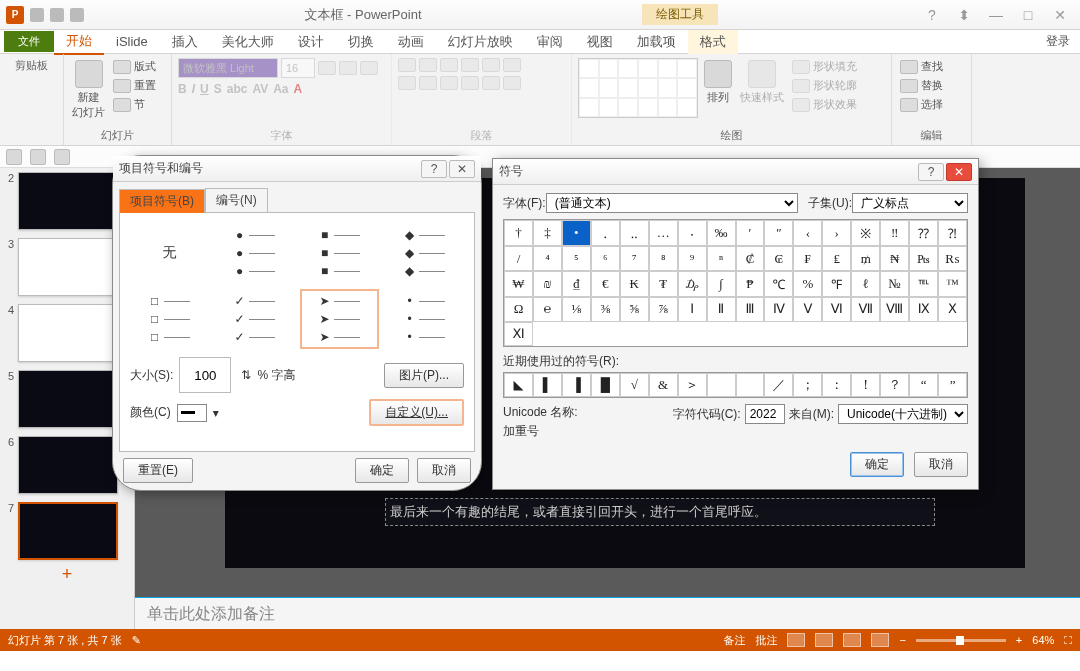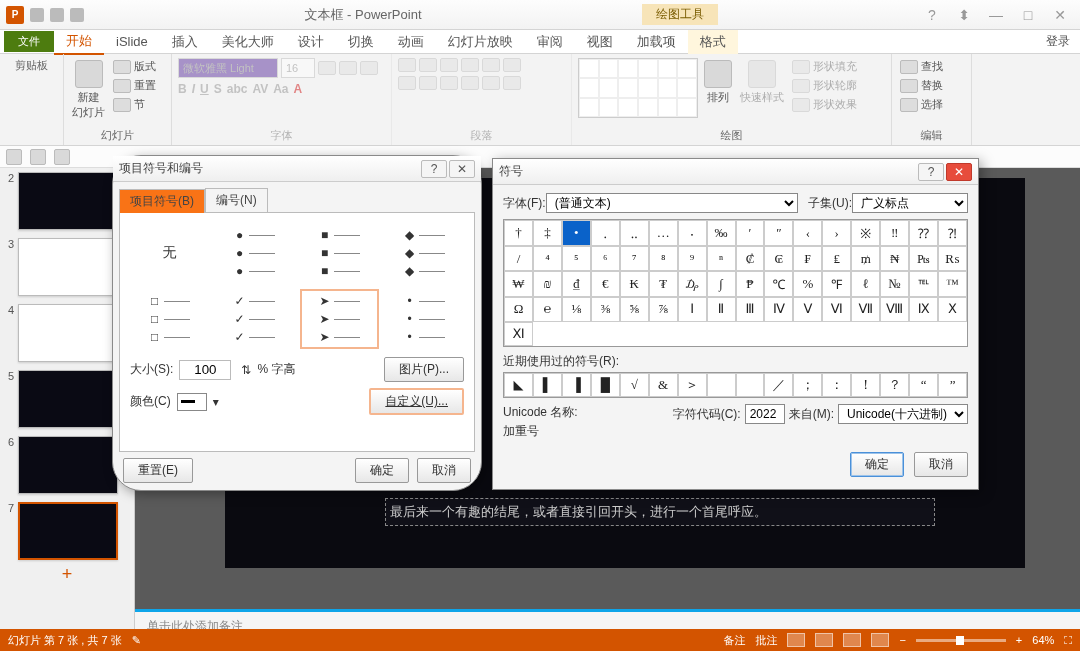--- a/index.html
+++ b/index.html
@@ -43,21 +43,21 @@
 .thumb-wrap { display: flex; gap: 4px; margin-bottom: 8px; }
 .thumb-num { width: 12px; text-align: right; color: #555; font-size: 11px; }
 .thumb { width: 100px; height: 58px; background: #fff; border: 1px solid #bbb; box-shadow: 0 1px 2px rgba(0,0,0,0.15); position: relative; }
 .thumb.sel { border: 2px solid #d35400; }
 .thumb.dark { background: #0a0a14; }
 .add-slide { text-align:center; color:#d35400; font-size:18px; margin-top:-4px; }
 
 .canvas-area { flex: 1; background: #5a5a5a; position: relative; overflow: hidden; }
 .slide { position: absolute; left: 90px; top: 10px; width: 800px; height: 390px; background: #0a0a10; }
 .slide-mask { position:absolute; left:250px; top:330px; width:550px; color:#ccc; font-size:13px; background:rgba(20,20,30,0.6); padding:4px; border:1px dashed #888; }
-.notes { position:absolute; bottom:0; left:0; right:0; height:20px; background:#f5f5f5; border-top:3px solid #0ea5e9; color:#888; font-size:12px; padding:6px 12px; }
+.notes { position:absolute; bottom:0; left:0; right:0; height:32px; background:#f5f5f5; border-top:1px solid #0ea5e9; color:#888; font-size:16px; padding:6px 12px; }
 
 .statusbar { height: 22px; background: #d35400; color: #fff; display: flex; align-items: center; font-size: 11px; padding: 0 8px; gap: 10px; }
 .status-right { margin-left: auto; display:flex; align-items:center; gap:10px; }
 .view-ico { width: 18px; height: 14px; background: rgba(255,255,255,0.3); border: 1px solid rgba(255,255,255,0.5); }
 .zoom-track { width: 90px; height: 3px; background: rgba(255,255,255,0.5); position: relative; }
 .zoom-thumb { position:absolute; left:45%; top:-3px; width:8px; height:9px; background:#fff; }
 
 .dialog { position: absolute; background: #f4f4f4; border: 1px solid #8a8a8a; box-shadow: 3px 3px 12px rgba(0,0,0,0.35); }
 .dlg-title { height: 26px; background: linear-gradient(#fff,#efefef); border-bottom: 1px solid #ccc; display: flex; align-items: center; padding: 0 6px; font-size: 12px; color: #444; }
 .dlg-title .dlg-btns { margin-left: auto; display:flex; gap:2px; }
@@ -70,21 +70,21 @@
 .bn-tab.active { background:#f97316; position:relative; top:1px; }
 .bn-body { border:1px solid #bbb; margin:0 6px 6px; background:#fff; padding:10px; height:240px; }
 .bullet-grid { display:grid; grid-template-columns:repeat(4,1fr); gap:6px; margin-bottom:8px; }
 .bullet-cell { height:60px; border:1px solid #fff; display:flex; flex-direction:column; align-items:center; justify-content:center; gap:4px; font-size:12px; color:#333; }
 .bullet-cell.none { font-size:14px; }
 .bullet-cell.hl { border:2px solid #f5b58e; }
 .bline { display:flex; align-items:center; gap:4px; }
 .bmark { width:10px; text-align:center; }
 .bdash { width:26px; height:1px; background:#888; }
 .bn-row { display:flex; align-items:center; gap:6px; margin-bottom:6px; font-size:12px; color:#333; }
-.spin { width:52px; height:20px; border:1px solid #bbb; background:#fff; text-align:center; }
+.spin { width:52px; height:36px; border:1px solid #bbb; background:#fff; text-align:center; }
 .btn { border:1px solid #999; background:linear-gradient(#fff,#e7e7e7); padding:3px 14px; font-size:12px; color:#333; border-radius:2px; cursor:pointer; }
 .btn.hl { border:2px solid #f5b58e;text-decoration:underline; }
 .btn.primary { border-color:#4a90d9; box-shadow:0 0 0 1px #9cc3ea inset; }
 .color-sw { width:30px; height:18px; border:1px solid #888; background:#fff; display:flex; align-items:center; }
 .color-sw::before { content:""; width:14px; height:3px; background:#000; margin-left:3px; }
 .bn-foot { display:flex; justify-content:space-between; padding:0 10px 8px; }
 
 .sym-dialog { left: 492px; top: 158px; width: 487px; height: 332px; }
 .sym-body { padding:8px 10px; font-size:12px; color:#333; }
 .sym-row { display:flex; align-items:center; margin-bottom:6px; }

